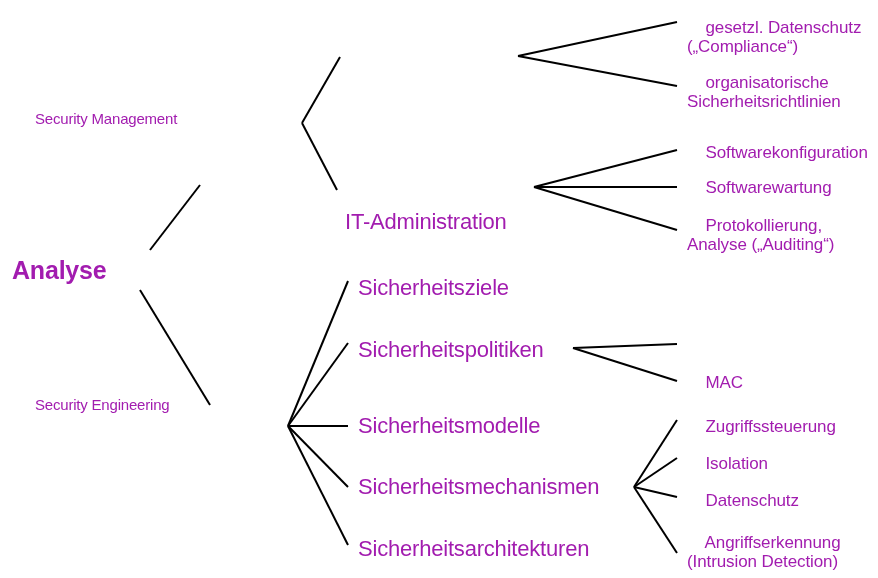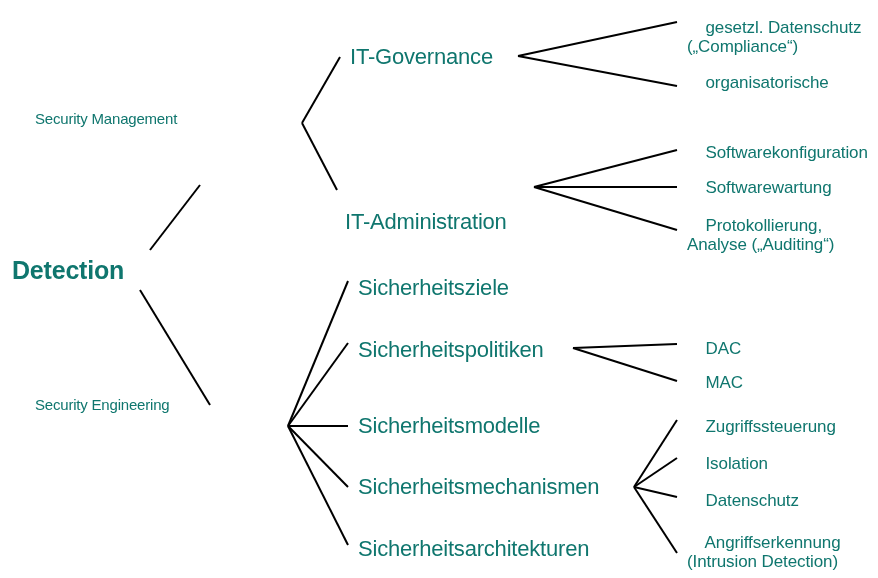--- a/index.html
+++ b/index.html
@@ -21,21 +21,21 @@
     left: 0;
     top: 0;
     width: 878px;
     height: 578px;
     pointer-events: none;
   }
   .node {
     position: absolute;
     white-space: pre;
     line-height: 1.12;
-    color: #0f766e;
+    color: #a21caf;
     font-family: "Liberation Sans", sans-serif;
   }
   .node.lvl-root {
     font-size: 25px;
     font-weight: bold;
     letter-spacing: -0.2px;
   }
   .node.lvl-1 {
     font-size: 15px;
     font-weight: normal;
@@ -74,50 +74,46 @@
       <line x1="288" y1="426" x2="348" y2="487" stroke="#000000" stroke-width="2" stroke-linecap="butt"></line>
       <line x1="288" y1="426" x2="348" y2="545" stroke="#000000" stroke-width="2" stroke-linecap="butt"></line>
       <line x1="573" y1="348" x2="677" y2="344" stroke="#000000" stroke-width="2" stroke-linecap="butt"></line>
       <line x1="573" y1="348" x2="677" y2="381" stroke="#000000" stroke-width="2" stroke-linecap="butt"></line>
       <line x1="634" y1="487" x2="677" y2="420" stroke="#000000" stroke-width="2" stroke-linecap="butt"></line>
       <line x1="634" y1="487" x2="677" y2="458" stroke="#000000" stroke-width="2" stroke-linecap="butt"></line>
       <line x1="634" y1="487" x2="677" y2="497" stroke="#000000" stroke-width="2" stroke-linecap="butt"></line>
       <line x1="634" y1="487" x2="677" y2="553" stroke="#000000" stroke-width="2" stroke-linecap="butt"></line>
     </svg>
 
-  <div class="node lvl-root" id="n-security" style="left: 12px; top: 256px;"><span>Detection</span></div>
+  <div class="node lvl-root" id="n-security" style="left: 12px; top: 256px;"><span>Analyse</span></div>
 
   <div class="node lvl-1" id="n-security-management" style="left: 35px; top: 111px;"><span>Security Management</span></div>
   <div class="node lvl-1" id="n-security-engineering" style="left: 35px; top: 397px; text-align: right;"><span>Security Engineering</span></div>
 
-  <div class="node lvl-2" id="n-it-governance" style="left: 350px; top: 44.5px;"><span>IT-Governance</span></div>
   <div class="node lvl-2" id="n-it-administration" style="left: 345px; top: 173.5px; margin-top: 36px;"><span>IT-Administration</span></div>
   <div class="node lvl-2" id="n-sicherheitsziele" style="left: 358px; top: 275.5px;"><span>Sicherheitsziele</span></div>
   <div class="node lvl-2" id="n-sicherheitspolitiken" style="left: 358px; top: 337.5px;"><span>Sicherheitspolitiken</span></div>
   <div class="node lvl-2" id="n-sicherheitsmodelle" style="left: 358px; top: 413.5px;"><span>Sicherheitsmodelle</span></div>
   <div class="node lvl-2" id="n-sicherheitsarchitekturen" style="left: 358px; top: 536.5px;"><span>Sicherheitsarchitekturen</span></div>
   <div class="node lvl-2" id="n-sicherheitsmechanismen" style="left: 358px; top: 474.5px;"><span>Sicherheitsmechanismen</span></div>
 
   <div class="node lvl-3" id="n-gesetzl-datenschutz" style="left: 687px; top: -0.75px;">
     <span class="l1">gesetzl. Datenschutz</span><span class="l2">(„Compliance“)</span>
   </div>
   <div class="node lvl-3" id="n-organisatorische-sicherheitsrichtlinien" style="left: 687px; top: 54.25px;">
-    <span class="l1">organisatorische</span>
+    <span class="l1">organisatorische</span><span class="l2">Sicherheitsrichtlinien</span>
   </div>
   <div class="node lvl-3" id="n-softwarekonfiguration" style="left: 687px; top: 123.5px;">
     <span class="l1">Softwarekonfiguration</span>
   </div>
   <div class="node lvl-3" id="n-softwarewartung" style="left: 687px; top: 158.5px;">
     <span class="l1">Softwarewartung</span>
   </div>
   <div class="node lvl-3" id="n-protokollierung-analyse" style="left: 687px; top: 197.25px;">
     <span class="l1">Protokollierung,</span><span class="l2">Analyse („Auditing“)</span>
-  </div>
-  <div class="node lvl-3" id="n-dac" style="left: 687px; top: 319.5px;">
-    <span class="l1">DAC</span>
   </div>
   <div class="node lvl-3" id="n-mac" style="left: 687px; top: 353.5px;">
     <span class="l1">MAC</span>
   </div>
   <div class="node lvl-3" id="n-zugriffssteuerung" style="left: 687px; top: 397.5px;">
     <span class="l1">Zugriffssteuerung</span>
   </div>
   <div class="node lvl-3" id="n-isolation" style="left: 687px; top: 434.5px;">
     <span class="l1">Isolation</span>
   </div>

